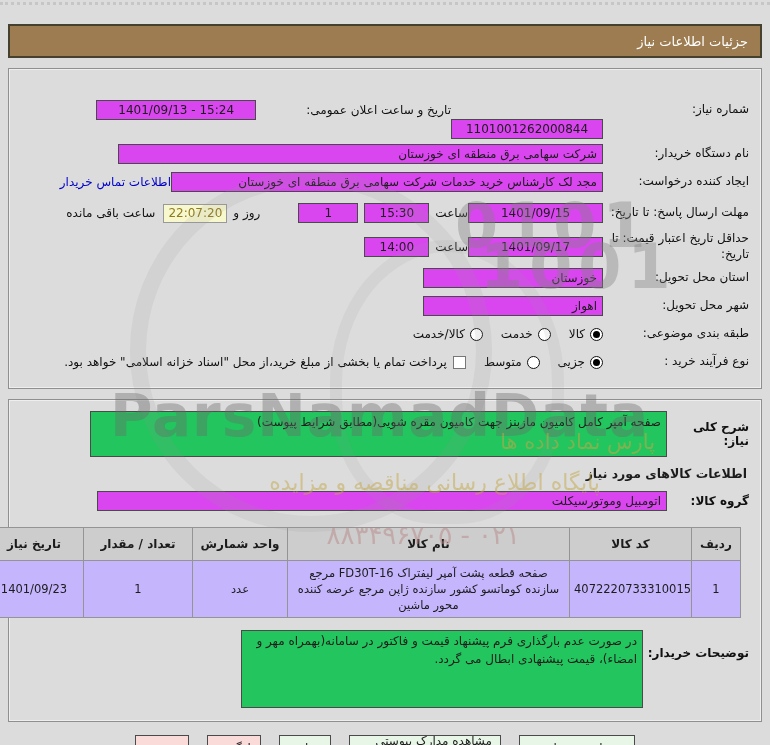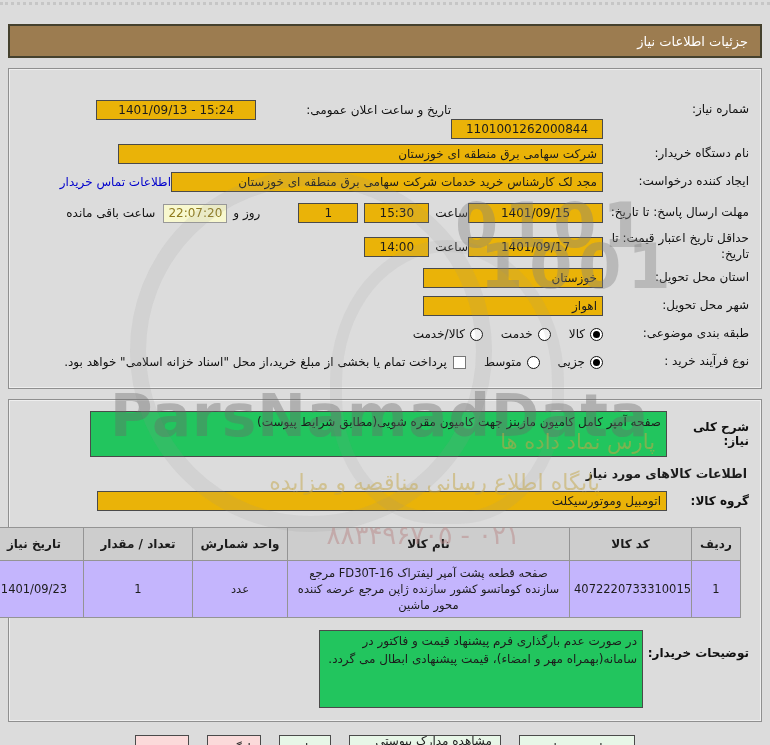--- a/index.html
+++ b/index.html
@@ -11,41 +11,41 @@
     display:flex;align-items:center;padding:0 12px;font-size:13px;box-sizing:border-box;}
 
   .panel{position:relative;margin:10px 8px 0;border:1px solid #8f8f8f;box-shadow:inset 0 0 0 1px #eeeeee;padding:11px 12px;}
 
   .row{display:flex;align-items:center;min-height:26px;margin-bottom:2px;}
   .row.tall{min-height:32px;}
   .lbl{color:#111;}
   .lbl-col{width:140px;flex:none;padding-left:6px;line-height:1.3;}
   .blbl{font-weight:bold;}
 
-  .fld{background:#eab308;border:1px solid #4a4a4a;height:20px;box-sizing:border-box;display:flex;align-items:center;
+  .fld{background:#d946ef;border:1px solid #4a4a4a;height:20px;box-sizing:border-box;display:flex;align-items:center;
     padding:0 5px;overflow:hidden;white-space:nowrap;font-size:12px;}
   .center{justify-content:center;}
   .ltr{direction:ltr;}
   .w152{width:152px;margin-top:39px;} .w160{width:160px;} .w485{width:485px;} .w432{width:432px;padding-left:33px;}
   .w135{width:135px;} .w65{width:65px;} .w60{width:60px;} .w180{width:180px;}
   .gap6{margin-left:6px;} .gap8{margin-left:8px;} .gap12{margin-left:12px;} .gap38{margin-left:38px;} .gap50{margin-left:50px;}
 
   .countdown{background:#f8f8cf;border:1px solid #999;color:#8f7b1e;width:64px;height:19px;box-sizing:border-box;
     display:flex;align-items:center;justify-content:center;font-size:12px;}
 
   .link{color:#0000cc;cursor:pointer;}
 
   .opt{display:flex;align-items:center;margin-left:18px;}
   .radio{width:13px;height:13px;border-radius:50%;border:1.5px solid #111;background:#fff;position:relative;flex:none;margin-left:5px;box-sizing:border-box;}
   .radio[data-checked="true"]::after{content:"";position:absolute;top:2px;left:2px;right:2px;bottom:2px;background:#000;border-radius:50%;}
   .chk{width:13px;height:13px;border:1px solid #777;background:#fff;flex:none;margin-left:6px;box-sizing:border-box;}
 
   .tarea{background:#22c55e;border:1px solid #4a4a4a;box-sizing:border-box;padding:2px 5px;font-size:12px;line-height:1.45;overflow:hidden;}
   .desc-area{width:577px;height:46px;}
-  .notes-area{width:324px;height:78px;}
+  .notes-area{width:402px;height:78px;}
   .grp-fld{width:570px;}
 
   .sec-title{font-weight:bold;font-size:12.5px;margin:9px 2px 7px;}
 
   table.goods{border-collapse:collapse;table-layout:fixed;width:714px;margin:13px 8px 0 0;}
   table.goods th{background:#cdcdcd;border:1px solid #949494;font-size:12px;font-weight:bold;height:28px;padding:2px 3px;}
   table.goods td{background:#c4b5fd;border:1px solid #949494;font-size:11.5px;text-align:center;padding:4px 4px;line-height:1.4;}
   .c-row{width:42px;} .c-code{width:115px;} .c-name{width:275px;} .c-unit{width:88px;} .c-qty{width:102px;} .c-date{width:92px;}
 
   .btnbar{display:flex;justify-content:center;align-items:center;gap:18px;margin-top:13px;}

